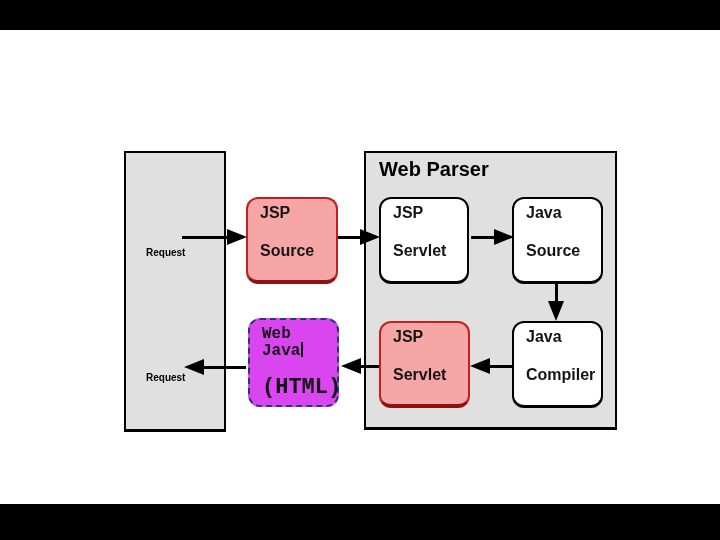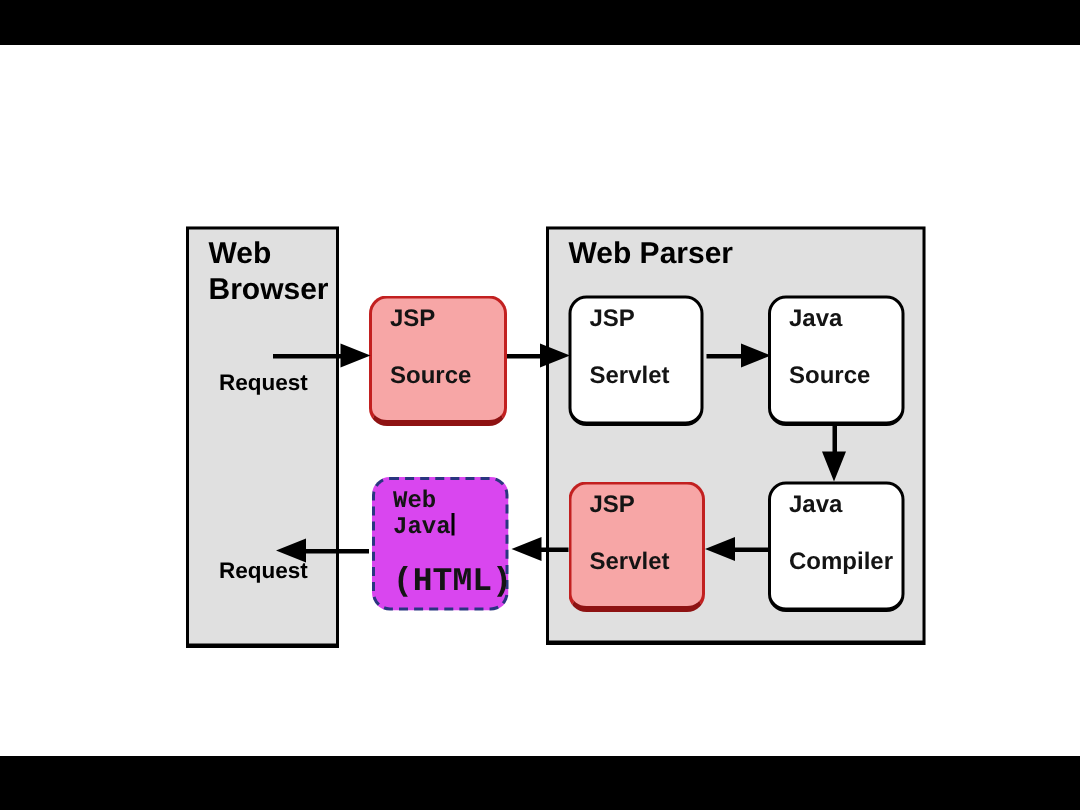--- a/index.html
+++ b/index.html
@@ -16,21 +16,21 @@
   .browser-box{left:124px;top:151px;width:102px;height:281px;}
   .server-box{left:364px;top:151px;width:253px;height:279px;}
 
   .box-title{
     font-weight:bold;font-size:20px;line-height:24px;color:#000;
     padding:4px 0 0 13px;
   }
   .browser-box .box-title{width:84px;}
   .server-box .box-title{white-space:nowrap;}
 
-  .io-label{position:absolute;left:20px;font-weight:bold;font-size:15px;color:#000;white-space:nowrap;}
+  .io-label{position:absolute;left:20px;font-weight:bold;font-size:10px;color:#000;white-space:nowrap;}
   .io-label.request{top:94px;}
   .io-label.result{top:219px;}
 
   .node{position:absolute;box-sizing:border-box;border-radius:12px;}
   .white-node{background:#ffffff;border:2px solid #000;border-bottom-width:3px;}
   .pink-node{background:#f7a6a6;border:2px solid #c22020;border-bottom:4px solid #8e1212;}
   .jsp-source{left:246px;top:197px;width:92px;height:87px;}
   .jsp-parser{left:379px;top:197px;width:90px;height:87px;}
   .java-source{left:512px;top:197px;width:91px;height:87px;}
   .jsp-servlet{left:379px;top:321px;width:91px;height:87px;}
@@ -54,21 +54,20 @@
 </style>
 </head>
 <body>
 
 <div class="canvas">
 
   <div class="bar top"></div>
   <div class="bar bottom"></div>
 
   <div class="box gray browser-box">
-    <div class="box-title">Web Browser</div>
     <div class="io-label request">Request</div>
     <div class="io-label result">Request</div>
   </div>
 
   <div class="box gray server-box">
     <div class="box-title">Web Parser</div>
   </div>
 
   <div class="node pink-node jsp-source">
     <span class="nl l1">JSP</span>

